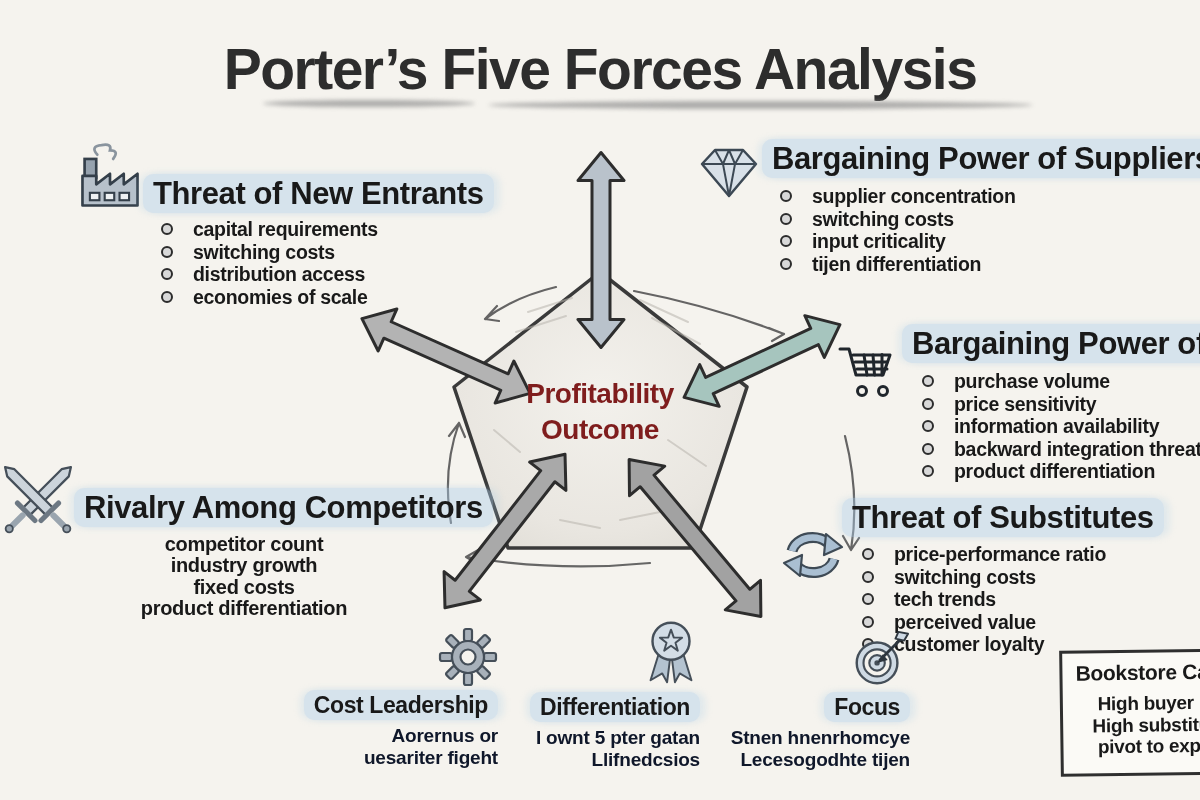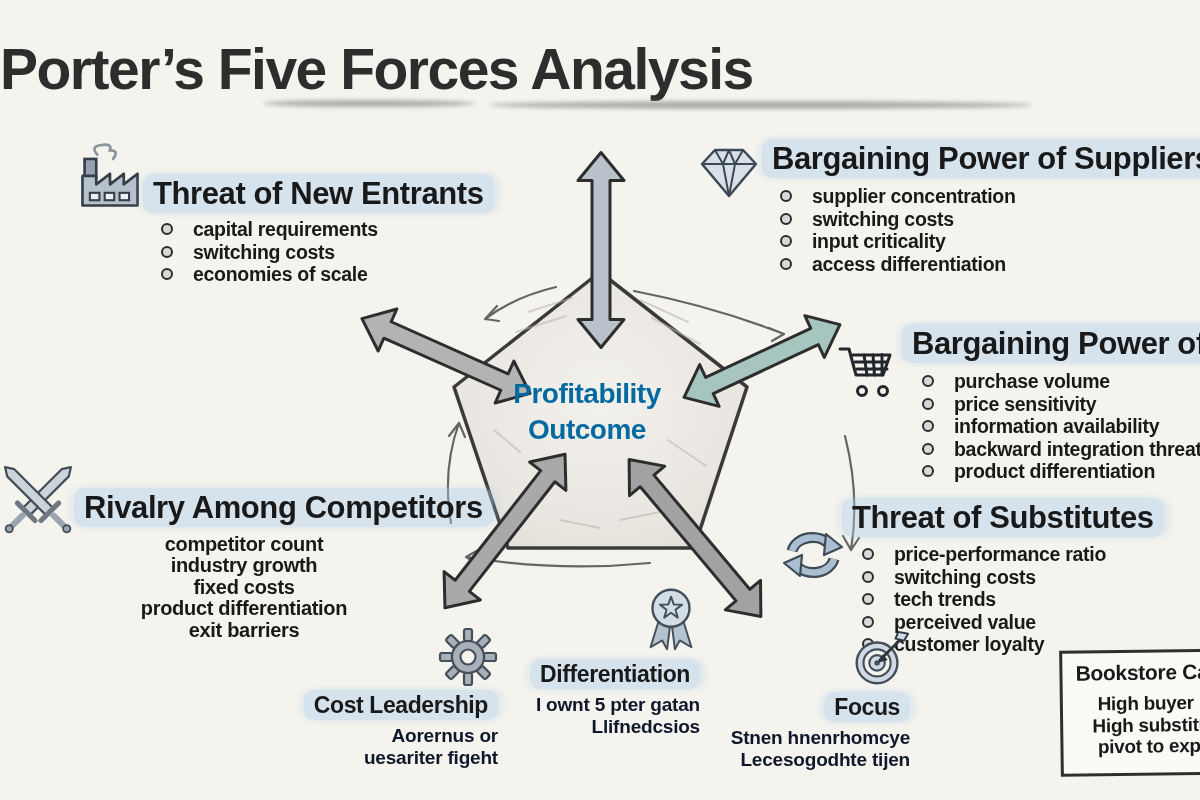--- a/index.html
+++ b/index.html
@@ -5,32 +5,32 @@
   html,body{margin:0;padding:0;background:#e8e6e1;}
   #canvas{
     position:relative;width:1200px;height:800px;overflow:hidden;
     background:#f5f3ee;
     font-family:"Liberation Sans", sans-serif;
     color:#191919;
   }
   .abs{position:absolute;}
   
   .title{
-    position:absolute;left:0;top:36px;width:1200px;
+    position:absolute;left:0;top:36px;width:1200px;text-align:center;
     font-size:57px;font-weight:700;letter-spacing:-1.5px;color:#2d2d2d;margin:0;
   }
   .underline{position:absolute;background:#8f8f8f;border-radius:50%;filter:blur(2px);opacity:.7;}
   .u1{left:263px;top:100px;width:212px;height:7px;}
   .u2{left:488px;top:101px;width:545px;height:8px;}
   
   svg.art{position:absolute;left:0;top:0;}
   
   .center-label{
-    position:absolute;left:482px;top:376px;width:210px;text-align:center;
-    font-size:28px;font-weight:700;line-height:36px;color:#0369a1;letter-spacing:-0.5px;
+    position:absolute;left:495px;top:376px;width:210px;text-align:center;
+    font-size:28px;font-weight:700;line-height:36px;color:#7f1d1d;letter-spacing:-0.5px;
   }
   
   .force h2{margin:0;font-size:31px;font-weight:700;letter-spacing:-0.4px;white-space:nowrap;}
   .hl{
     background:rgba(171,206,233,.42);
     border-radius:10px;padding:2px 10px;margin-left:-10px;
     box-shadow:6px 0 6px rgba(171,206,233,.25), -4px 0 6px rgba(171,206,233,.25);
   }
   ul.bullets{list-style:none;margin:0;padding:0;}
   ul.bullets li{
@@ -130,20 +130,24 @@
         <li>
           <span class="dot"></span>
           <span>capital requirements</span>
         </li>
         <li>
           <span class="dot"></span>
           <span>switching costs</span>
         </li>
         <li>
           <span class="dot"></span>
+          <span>distribution access</span>
+        </li>
+        <li>
+          <span class="dot"></span>
           <span>economies of scale</span>
         </li>
       </ul>
   </section>
 
   <span class="icon abs" style="left:696px;top:144px;">
     <svg width="66" height="56" viewBox="0 0 66 56">
       <polygon points="6,20 19,6 47,6 60,20 33,52" fill="#d8e0e8" stroke="#3c4854" stroke-width="2.5" stroke-linejoin="round"></polygon>
       <path d="M6,20 H60 M19,6 L27,20 L33,52 M47,6 L39,20 L33,52 M27,20 L33,6 M39,20 L33,6" fill="none" stroke="#3c4854" stroke-width="2"></path>
     </svg>
@@ -158,21 +162,21 @@
         <li>
           <span class="dot"></span>
           <span>switching costs</span>
         </li>
         <li>
           <span class="dot"></span>
           <span>input criticality</span>
         </li>
         <li>
           <span class="dot"></span>
-          <span>access differentiation</span>
+          <span>tijen differentiation</span>
         </li>
       </ul>
   </section>
 
   <span class="icon abs" style="left:836px;top:340px;">
     <svg width="66" height="60" viewBox="0 0 66 60">
       <g fill="none" stroke="#20262c" stroke-width="3" stroke-linecap="round" stroke-linejoin="round">
         <path d="M4,9 h9 l7,26 h27 l7,-20 H17"></path>
         <path d="M19,22 h32 M21,29 h30 M28,15 l3,20 M37,15 l1.5,20 M46,14.5 l0,20.5"></path>
       </g>
@@ -218,21 +222,20 @@
       <circle cx="65" cy="65" r="3.5" fill="#9aa5af" stroke="#454f59" stroke-width="1.8"></circle>
     </svg>
   </span>
   <section class="force abs" style="left:84px;top:490px;">
     <h2><span class="hl">Rivalry Among Competitors</span></h2>
     <ul class="plainlist" style="margin:8px 0 0 0;width:320px;">
         <li><span>competitor count</span></li>
         <li><span>industry growth</span></li>
         <li><span>fixed costs</span></li>
         <li><span>product differentiation</span></li>
-        <li><span>exit barriers</span></li>
       </ul>
   </section>
 
   <span class="icon abs" style="left:782px;top:524px;">
     <svg width="62" height="62" viewBox="0 0 62 62">
       <path d="M10,27 A21,17 0 0 1 48,21" fill="none" stroke="#3e4a55" stroke-width="11"></path>
       <path d="M10,27 A21,17 0 0 1 48,21" fill="none" stroke="#aabfd2" stroke-width="6.5"></path>
       <polygon points="44,10 60,23 42,31" fill="#aabfd2" stroke="#3e4a55" stroke-width="2.2" stroke-linejoin="round"></polygon>
       <path d="M52,35 A21,17 0 0 1 14,41" fill="none" stroke="#3e4a55" stroke-width="11"></path>
       <path d="M52,35 A21,17 0 0 1 14,41" fill="none" stroke="#aabfd2" stroke-width="6.5"></path>
@@ -280,21 +283,21 @@
           <circle cx="30" cy="30" r="16"></circle>
         </g>
         <circle cx="30" cy="30" r="7.5" fill="#f5f3ee" stroke="#454f59" stroke-width="2.2"></circle>
       </svg>
     </span>
     <div class="s-label"><span class="hl">Cost Leadership</span></div>
     <div class="s-sub first">Aorernus or</div>
     <div class="s-sub">uesariter figeht</div>
   </div>
 
-  <div class="strategy" style="left:500px;top:583px;width:200px;">
+  <div class="strategy" style="left:500px;top:616px;width:200px;">
     <span class="s-icon">
       <svg width="58" height="74" viewBox="0 0 56 76">
         <polygon points="15,40 7,66 19,59 24,68 27,44" fill="#b4c3d0" stroke="#454f59" stroke-width="2" stroke-linejoin="round"></polygon>
         <polygon points="41,40 49,66 37,59 32,68 29,44" fill="#b4c3d0" stroke="#454f59" stroke-width="2" stroke-linejoin="round"></polygon>
         <circle cx="28" cy="26" r="19" fill="#d3dde6" stroke="#454f59" stroke-width="2.5"></circle>
         <polygon points="28,14 30.8,22 39.4,22.2 32.6,27.4 35,35.6 28,30.6 21,35.6 23.4,27.4 16.6,22.2 25.2,22" fill="#d3dde6" stroke="#454f59" stroke-width="2" stroke-linejoin="round"></polygon>
       </svg>
     </span>
     <div class="s-label"><span class="hl">Differentiation</span></div>
     <div class="s-sub first">I ownt 5 pter gatan</div>

